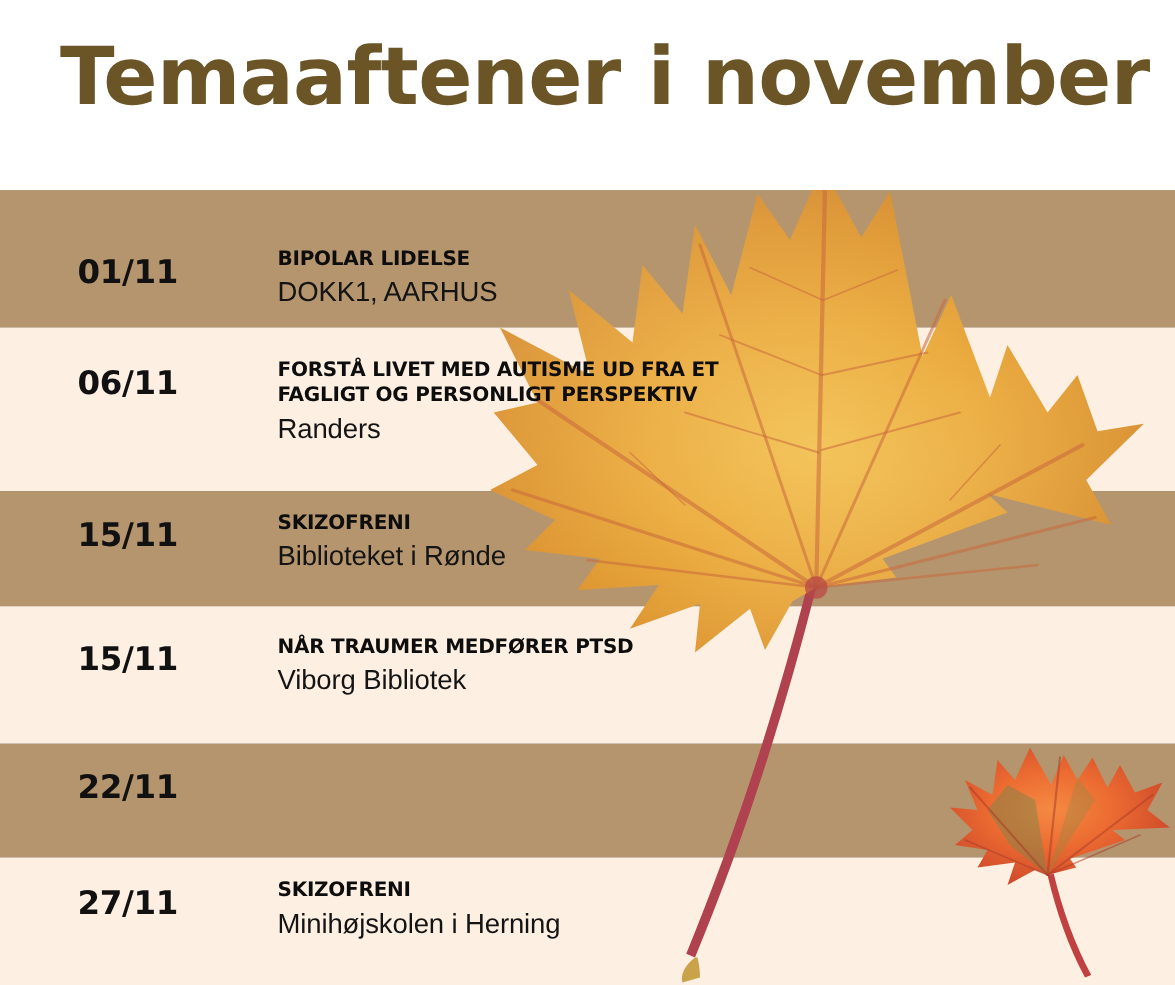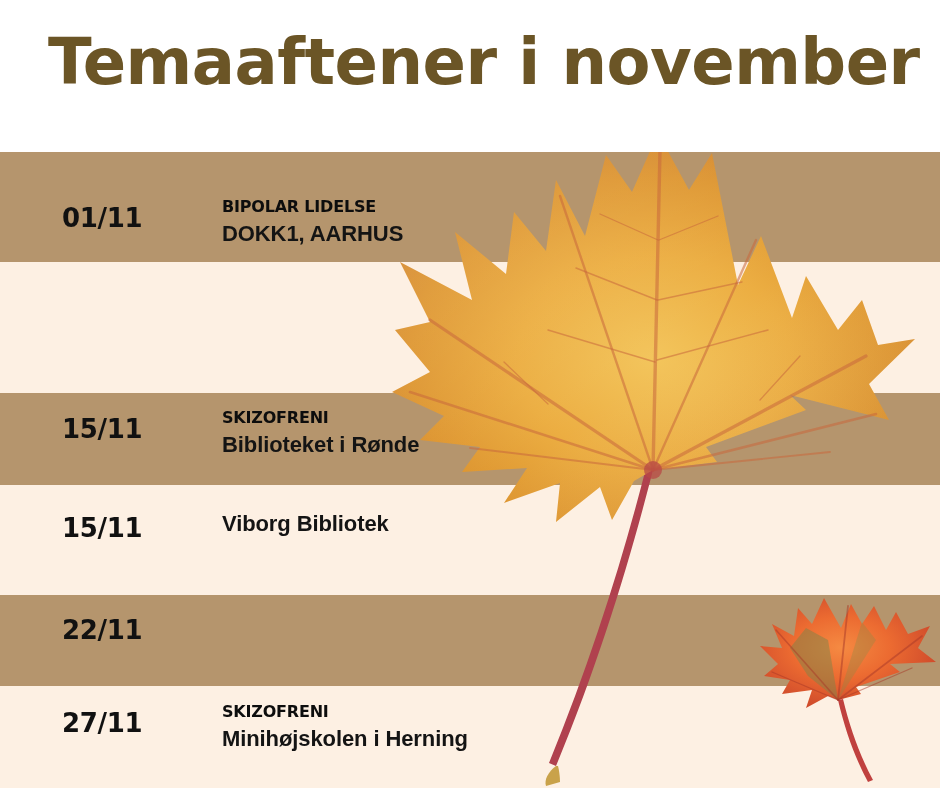--- a/index.html
+++ b/index.html
@@ -98,21 +98,21 @@
     font-weight: 700;
     color: #0d0d0d;
     letter-spacing: -0.2px;
     line-height: 1.24;
     margin: 0;
     white-space: pre-line;
   }
   .row-venue {
     font-family: "Liberation Sans", sans-serif;
     font-size: 22px;
-    font-weight: 700;
+    font-weight: 400;
     color: #141414;
     letter-spacing: -0.1px;
     line-height: 1.3;
     margin: 3px 0 0 0;
     white-space: nowrap;
   }
 </style>
 </head>
 <body>
 
@@ -224,32 +224,41 @@
   <div class="rows">
 
     <div class="row" style="top:170px;height:110px;">
       <div class="row-date" style="top:33px;">01/11</div>
       <div class="row-texts" style="top:27px;">
         <div class="row-title">BIPOLAR LIDELSE</div>
         <div class="row-venue">DOKK1, AARHUS</div>
       </div>
     </div>
 
+    <div class="row" style="top:262px;height:131px;">
+      <div class="row-date" style="top:30px;">06/11</div>
+      <div class="row-texts" style="top:24px;">
+        <div class="row-title">FORSTÅ LIVET MED AUTISME UD FRA ET
+FAGLIGT OG PERSONLIGT PERSPEKTIV</div>
+        <div class="row-venue">Randers</div>
+      </div>
+    </div>
 
     <div class="row" style="top:393px;height:92px;">
       <div class="row-date" style="top:21px;">15/11</div>
       <div class="row-texts" style="top:15px;">
         <div class="row-title">SKIZOFRENI</div>
         <div class="row-venue">Biblioteket i Rønde</div>
       </div>
     </div>
 
     <div class="row" style="top:485px;height:110px;">
       <div class="row-date" style="top:28px;">15/11</div>
       <div class="row-texts" style="top:22px;">
+        <div class="row-title">NÅR TRAUMER MEDFØRER PTSD</div>
         <div class="row-venue">Viborg Bibliotek</div>
       </div>
     </div>
 
     <div class="row" style="top:595px;height:91px;">
       <div class="row-date" style="top:20px;">22/11</div>
     </div>
 
     <div class="row" style="top:686px;height:102px;">
       <div class="row-date" style="top:22px;">27/11</div>

